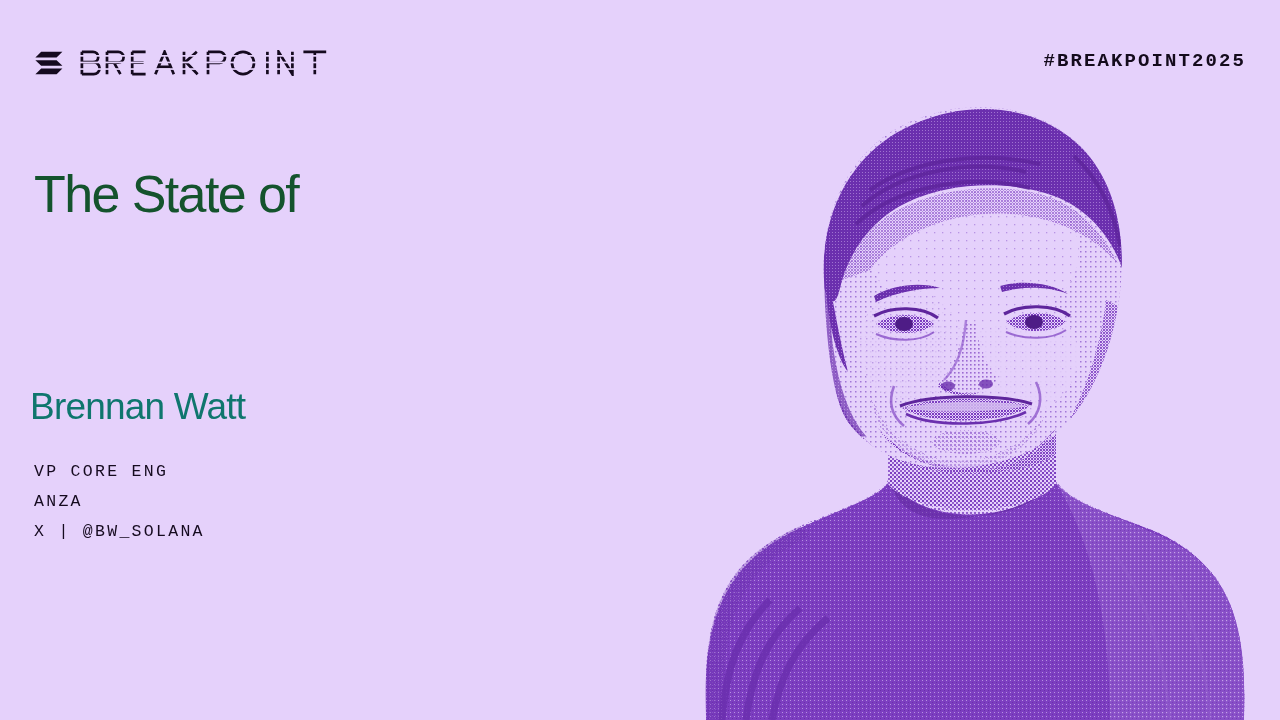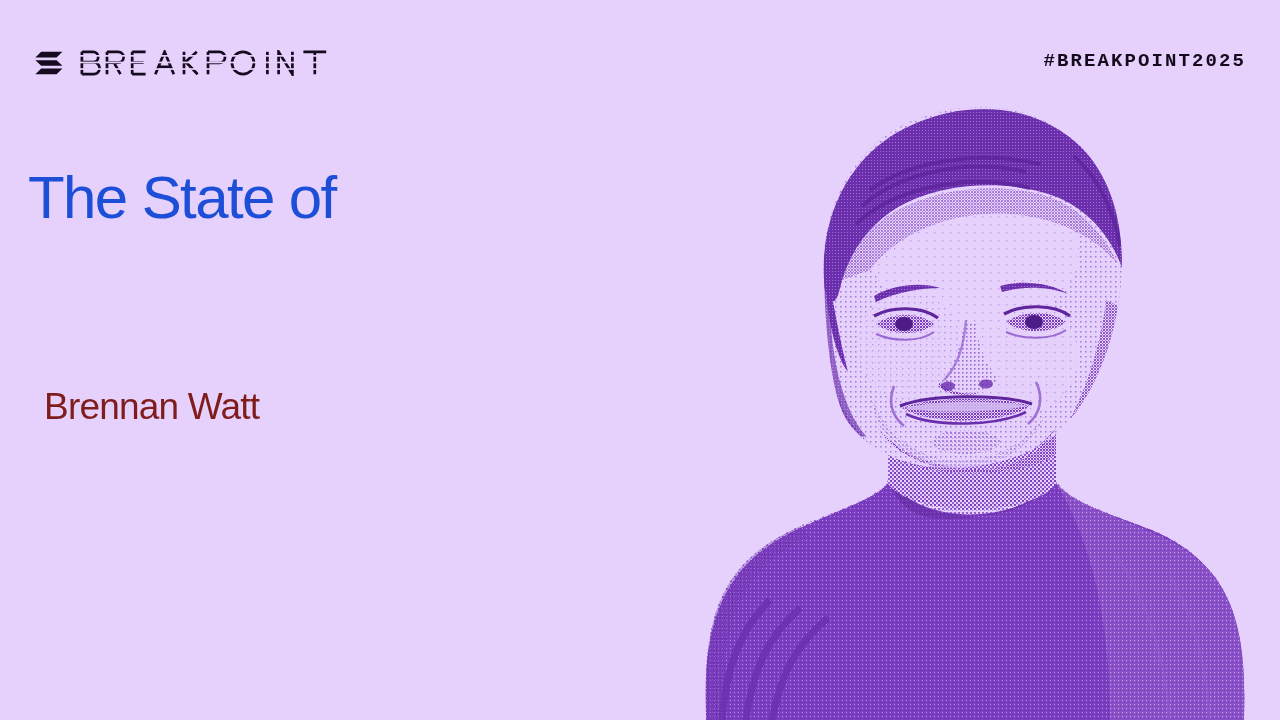--- a/index.html
+++ b/index.html
@@ -32,36 +32,36 @@
     position:absolute; right:34px; top:50px;
     font-family:"Liberation Mono", monospace;
     font-size:19px; font-weight:700;
     letter-spacing:2.1px;
     color:#140B1C;
     white-space:nowrap;
   }
 
   
   #title {
-    position:absolute; left:28px; top:166px;
+    position:absolute; left:34px; top:166px;
     width:470px;
-    font-size:60px;
+    font-size:52px;
     font-weight:400;
     line-height:1.08;
     letter-spacing:-1.6px;
-    color:#1d4ed8;
+    color:#14532d;
   }
   #title .tl { display:block; }
 
   #speaker-name {
-    position:absolute; left:44px; top:386px;
+    position:absolute; left:30px; top:386px;
     font-size:37px;
     font-weight:400;
     letter-spacing:-0.8px;
-    color:#7f1d1d;
+    color:#0f766e;
     white-space:nowrap;
     text-align:center;
   }
 
   #speaker-meta {
     position:absolute; left:34px; top:457px;
     font-family:"Liberation Mono", monospace;
     font-size:16.5px;
     font-weight:400;
     letter-spacing:2.3px;
@@ -130,20 +130,25 @@
   </div>
 
   <div id="hashtag">#BREAKPOINT2025</div>
 
   <h1 id="title">
     <span class="tl">The State of</span>
   </h1>
 
   <div id="speaker-name">Brennan Watt</div>
 
+  <div id="speaker-meta">
+    <div>VP CORE ENG</div>
+    <div>ANZA</div>
+    <div>X | @BW_SOLANA</div>
+  </div>
 
   <div id="portrait">
     <svg viewBox="0 0 790 664" preserveAspectRatio="xMidYMax meet">
       <defs>
 
         <pattern id="d90" width="3" height="3" patternUnits="userSpaceOnUse">
           <rect width="3" height="3" fill="#6B2FAE"></rect>
           <rect x="2" y="2" width="1" height="1" fill="#C9A9EC" opacity=".55"></rect>
         </pattern>
         <pattern id="d70" width="3" height="3" patternUnits="userSpaceOnUse">

